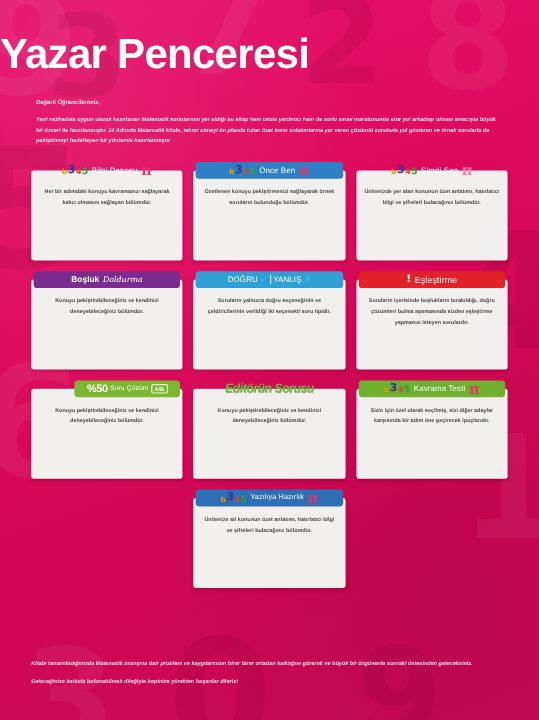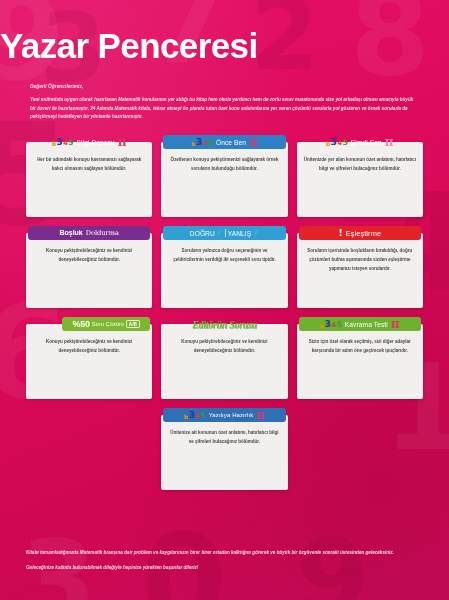--- a/index.html
+++ b/index.html
@@ -190,30 +190,29 @@
     justify-content: center;
     margin: 0 2px -7px 2px;
   }
   .plain-title .editor-text {
     font-size: 10px;
     font-weight: 700;
     font-style: italic;
     color: #6fbf3e;
     letter-spacing: -0.3px;
     text-shadow: 0.5px 0.5px 0 rgba(60,100,30,0.5);
-    font-family: Liberation Serif, serif;
   }
 
   .bosluk-wrap {
     display: flex;
     align-items: baseline;
     gap: 3px;
   }
   .bosluk-b { font-size: 7px; font-weight: 700; color: #fff; }
-  .bosluk-d { font-size: 6.6px; color: #fff; font-family: "DejaVu Serif", serif; }
+  .bosluk-d { font-size: 6.6px; font-style: italic; color: #fff; font-family: "DejaVu Serif", serif; }
 
   
   .footer {
     position: absolute;
     left: 26px;
     right: 26px;
     bottom: 28px;
     color: #ffd9e6;
     font-size: 4.6px;
     line-height: 2.0;

